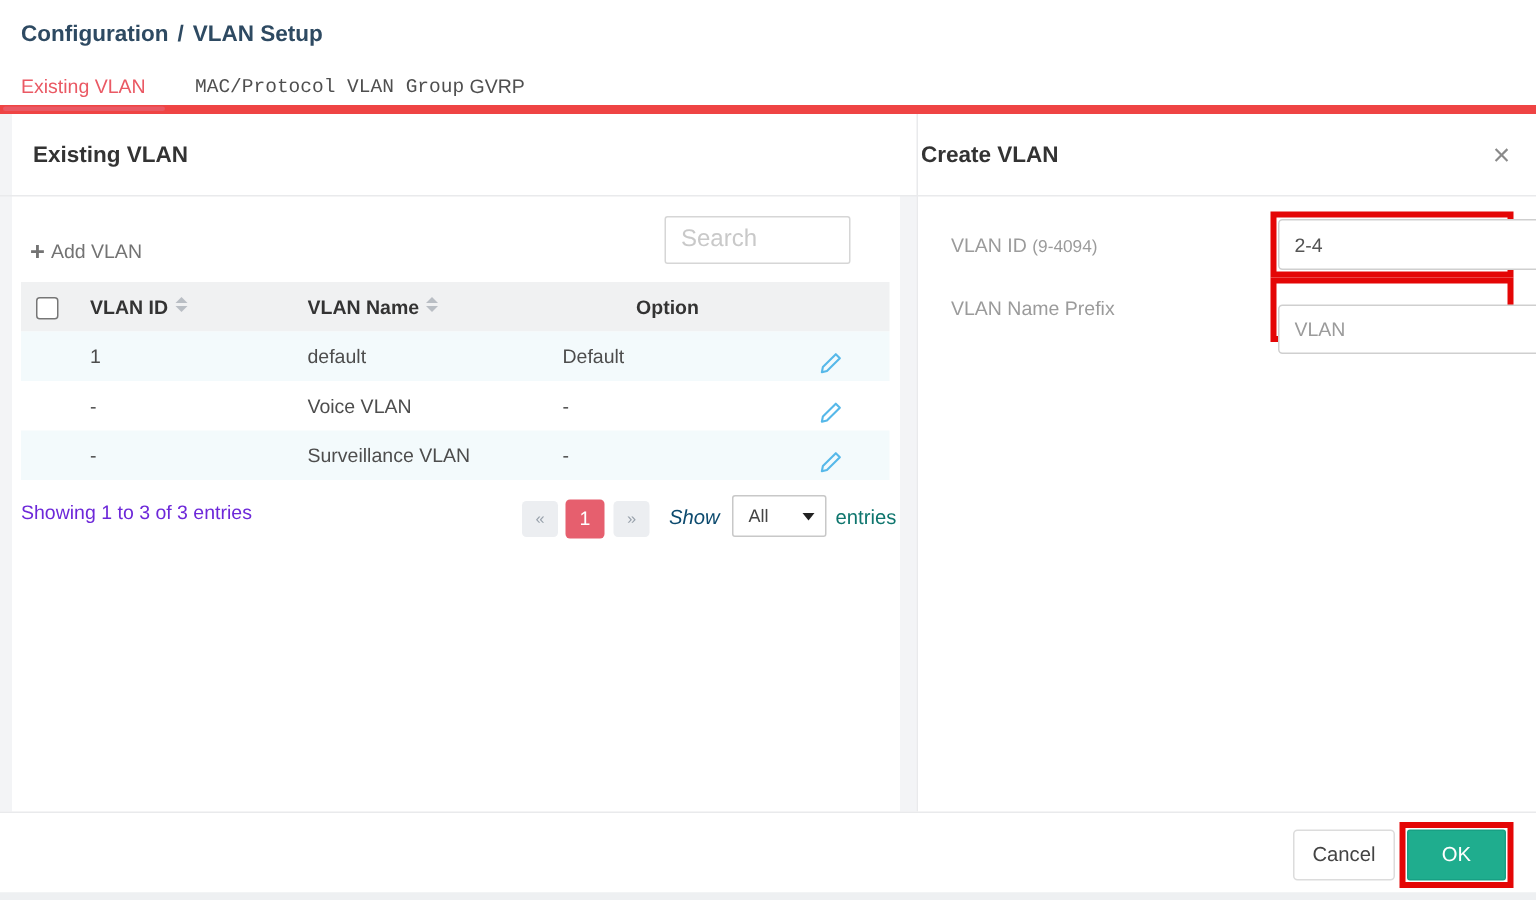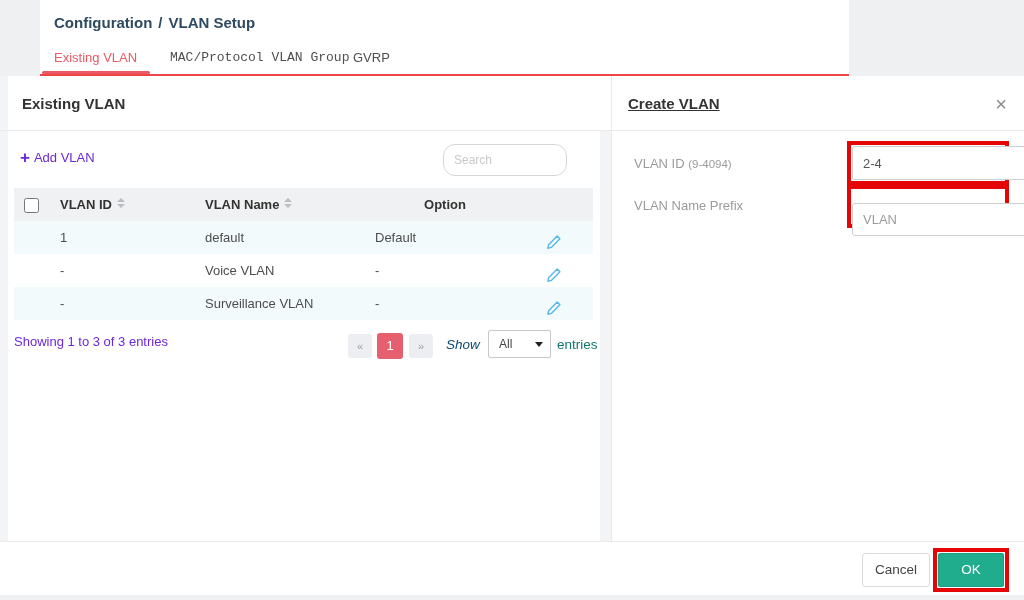--- a/index.html
+++ b/index.html
@@ -1,43 +1,43 @@
 <!DOCTYPE html>
 <html><head>
 <meta charset="utf-8">
 <style>
   * { margin:0; padding:0; box-sizing:border-box; }
   html,body { width:1024px; height:600px; }
   body { font-family:"Liberation Sans", sans-serif; background:#eef0f2; overflow:hidden; }
   .page { position:relative; width:1024px; height:600px; background:#eef0f2; }
 
   
-  .topbar { position:absolute; left:0; top:0; width:809px; height:76px; background:#fff; border-bottom:2px solid #ef4444;margin-left:40px; }
+  .topbar { position:absolute; left:0; top:0; width:1024px; height:76px; background:#fff; border-bottom:6px solid #ef4444; }
   .breadcrumb { position:absolute; left:14px; top:14px; font-size:15px; font-weight:bold; color:#2e4a62; }
   .breadcrumb span { margin-right:6px; }
   .tabs { position:absolute; left:0; top:48px; height:28px; width:1024px; }
   .tab { position:absolute; top:2px; font-size:13px; color:#4f4f4f; cursor:pointer; white-space:nowrap; }
   .tab.active { color:#ea5964; }
   .tab-underline { position:absolute; left:2px; top:23px; width:108px; height:3px; background:#ea5964; border-radius:2px; }
 
   
   .modal { position:absolute; left:0; top:76px; width:1024px; height:519px; background:#fff; }
   .gutter-left { position:absolute; left:0; top:0; width:8px; height:465px; background:#f3f4f6; }
   .gutter-mid { position:absolute; left:600px; top:54px; width:11px; height:411px; background:#f3f4f6; }
   .v-divider { position:absolute; left:611px; top:0; width:1px; height:465px; background:#e9eaec; }
   .header-divider { position:absolute; left:0; top:54px; width:1024px; height:1px; background:#e9eaec; }
   .pane-title { position:absolute; top:19px; font-size:15px; font-weight:bold; color:#333; }
   .title-left { left:22px; }
-  .title-right { left:628px;text-decoration:underline; }
+  .title-right { left:614px; }
   .close-icon { position:absolute; left:990px; top:17px; width:22px; height:22px; font-size:20px; line-height:22px; text-align:center; color:#8a8a8a; cursor:pointer; }
 
   
-  .add-vlan { position:absolute; left:20px; top:72px; color:#6d28d9; font-size:13px; cursor:pointer; }
+  .add-vlan { position:absolute; left:20px; top:82px; color:#737373; font-size:13px; cursor:pointer; }
   .add-vlan .plus { font-size:17px; font-weight:bold; margin-right:4px; vertical-align:-1px; }
-  .search-box { position:absolute; left:443px; top:68px; width:124px; height:32px; border:1px solid #d6d6d6; border-radius:12px; font-size:12px; color:#555; padding:0 10px; outline:none; font-family:"Liberation Sans", sans-serif; }
+  .search-box { position:absolute; left:443px; top:68px; width:124px; height:32px; border:1px solid #d6d6d6; border-radius:2px; font-size:16px; color:#555; padding:0 10px; outline:none; font-family:"Liberation Sans", sans-serif; }
   .search-box::placeholder { color:#c9c9c9; }
 
   .table { position:absolute; left:14px; top:112px; width:579px; font-size:13px; }
   .t-row { display:grid; grid-template-columns:46px 145px 170px 140px 1fr; height:33px; line-height:33px; align-items:center; }
   .t-head { background:#f0f1f2; color:#333; font-weight:bold; }
   .t-row.stripe { background:#f3fafc; }
   .t-row .cell { white-space:nowrap; overflow:hidden; }
   .t-row .c-opt { text-align:center; }
   .headcb { width:15px; height:15px; margin-left:10px; vertical-align:middle; accent-color:#fff; }
   .sort { display:inline-block; margin-left:5px; vertical-align:1px; }

